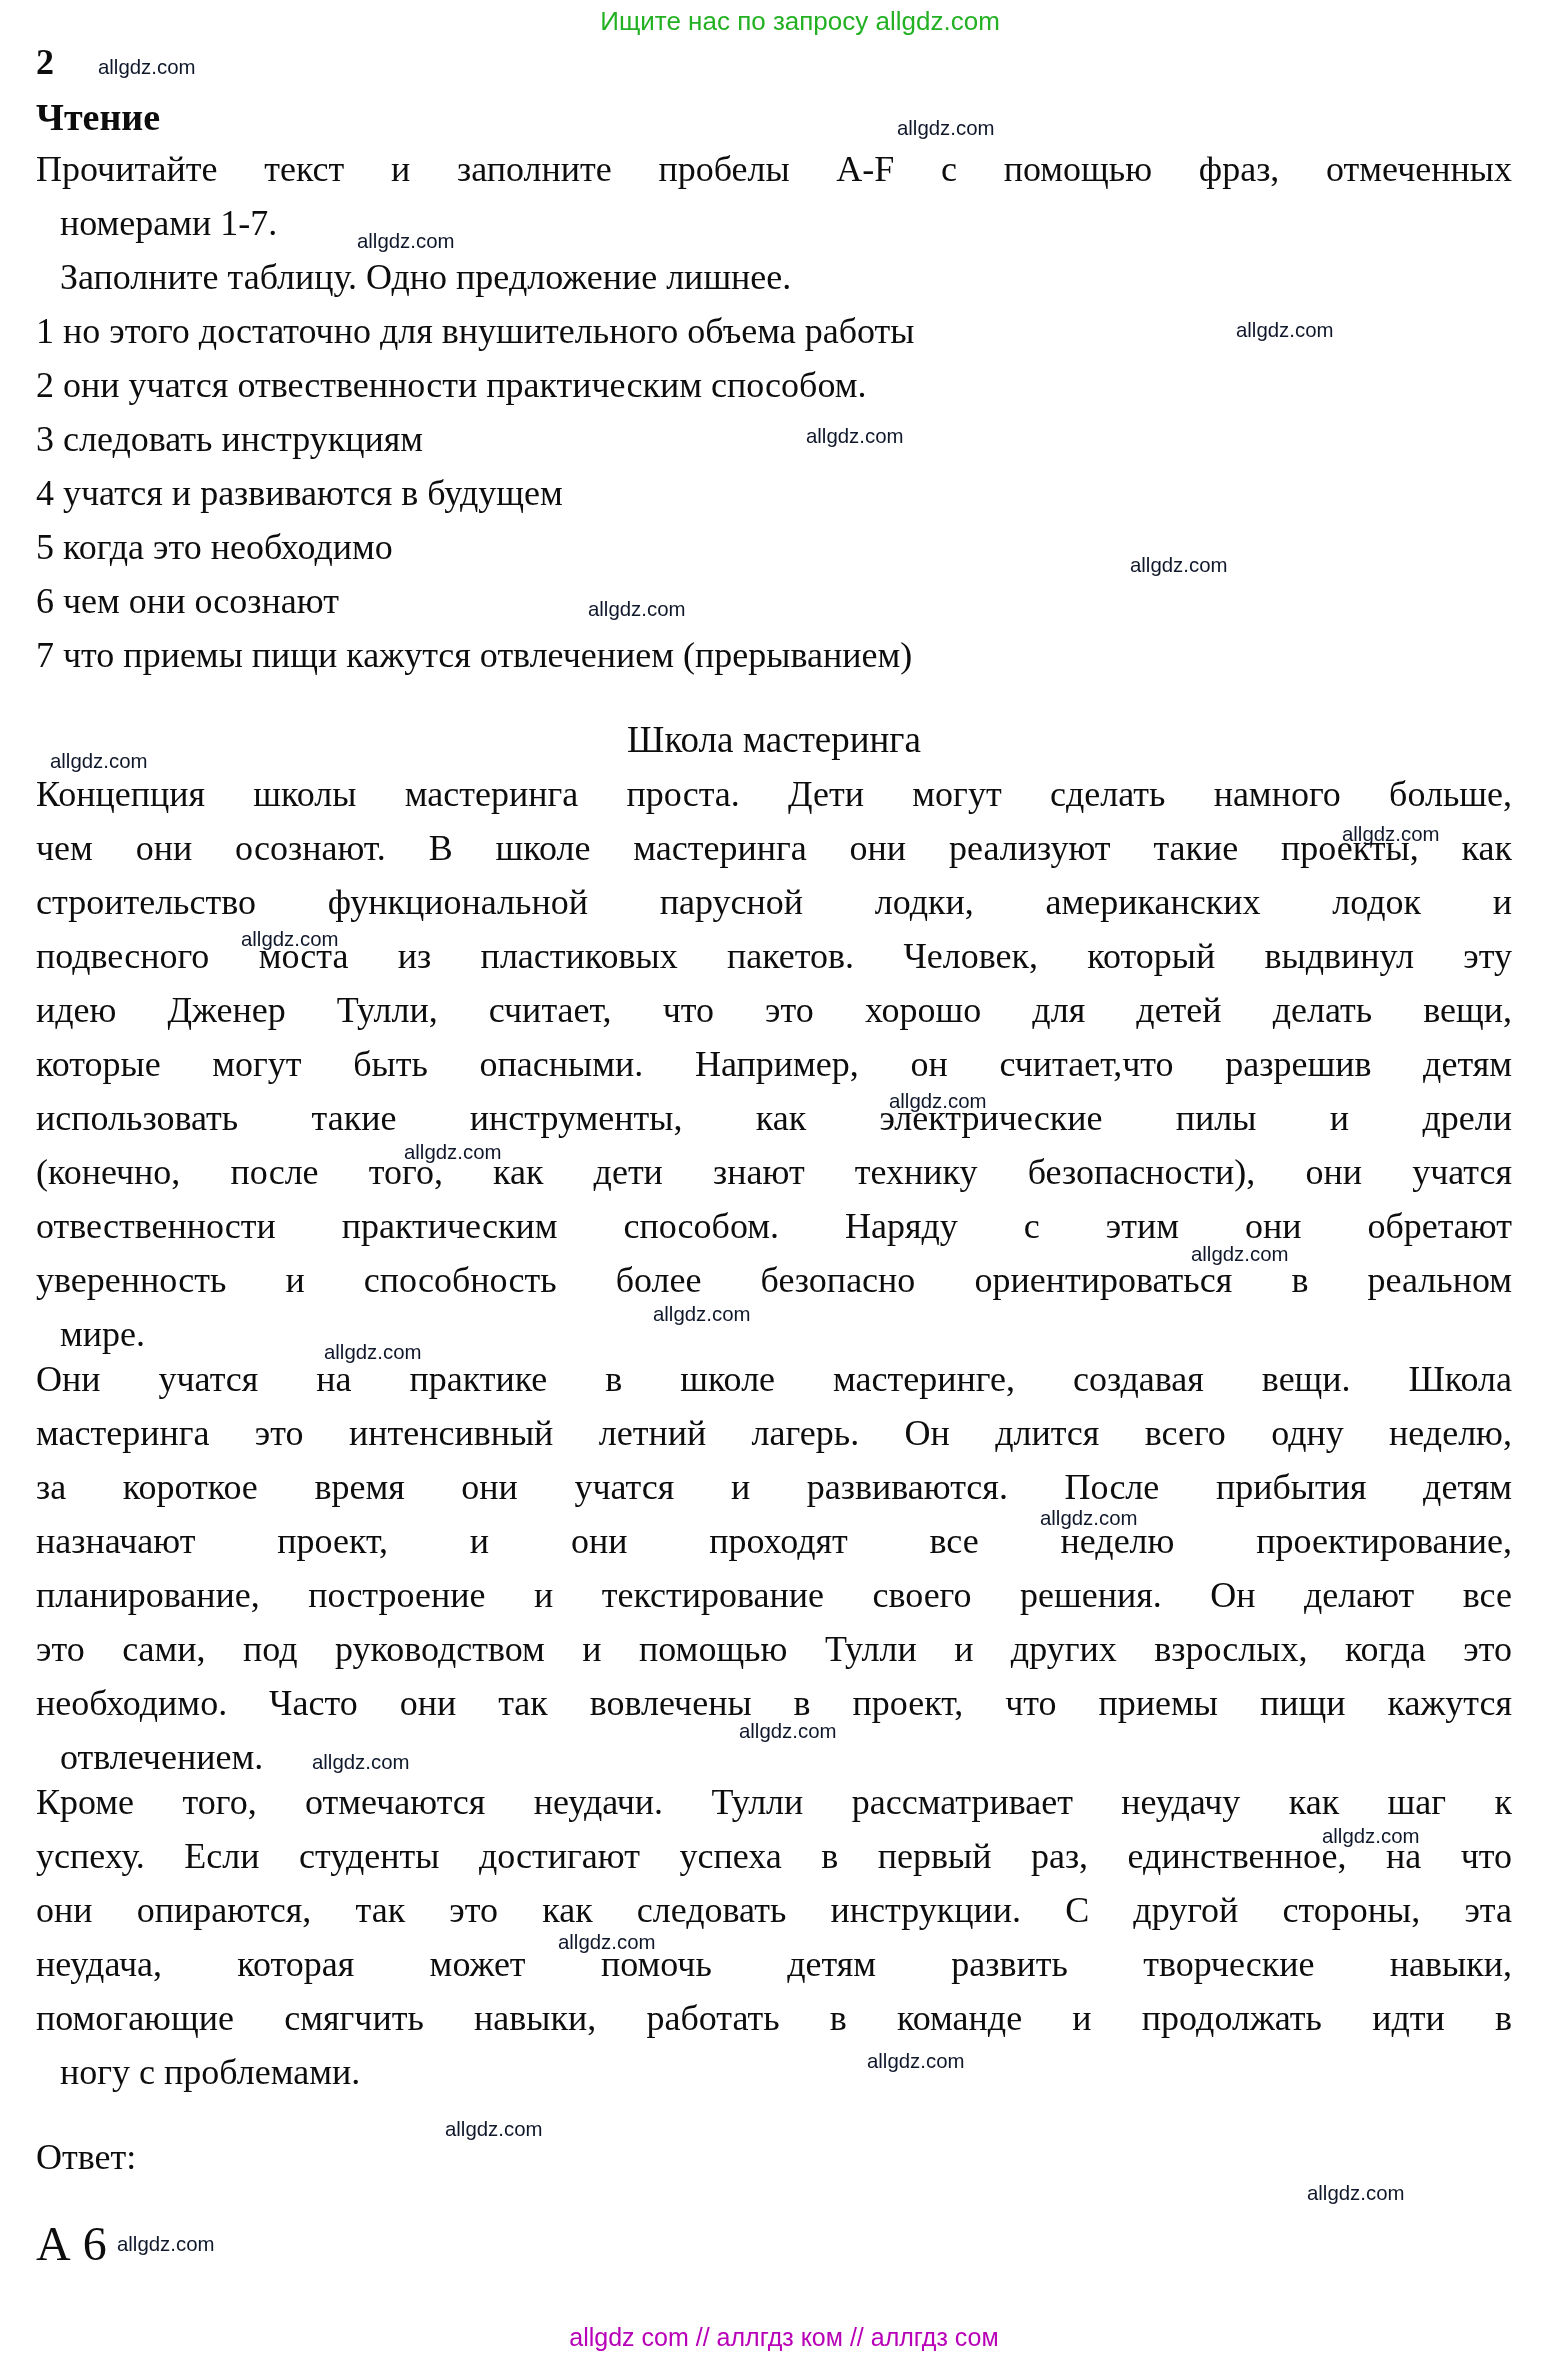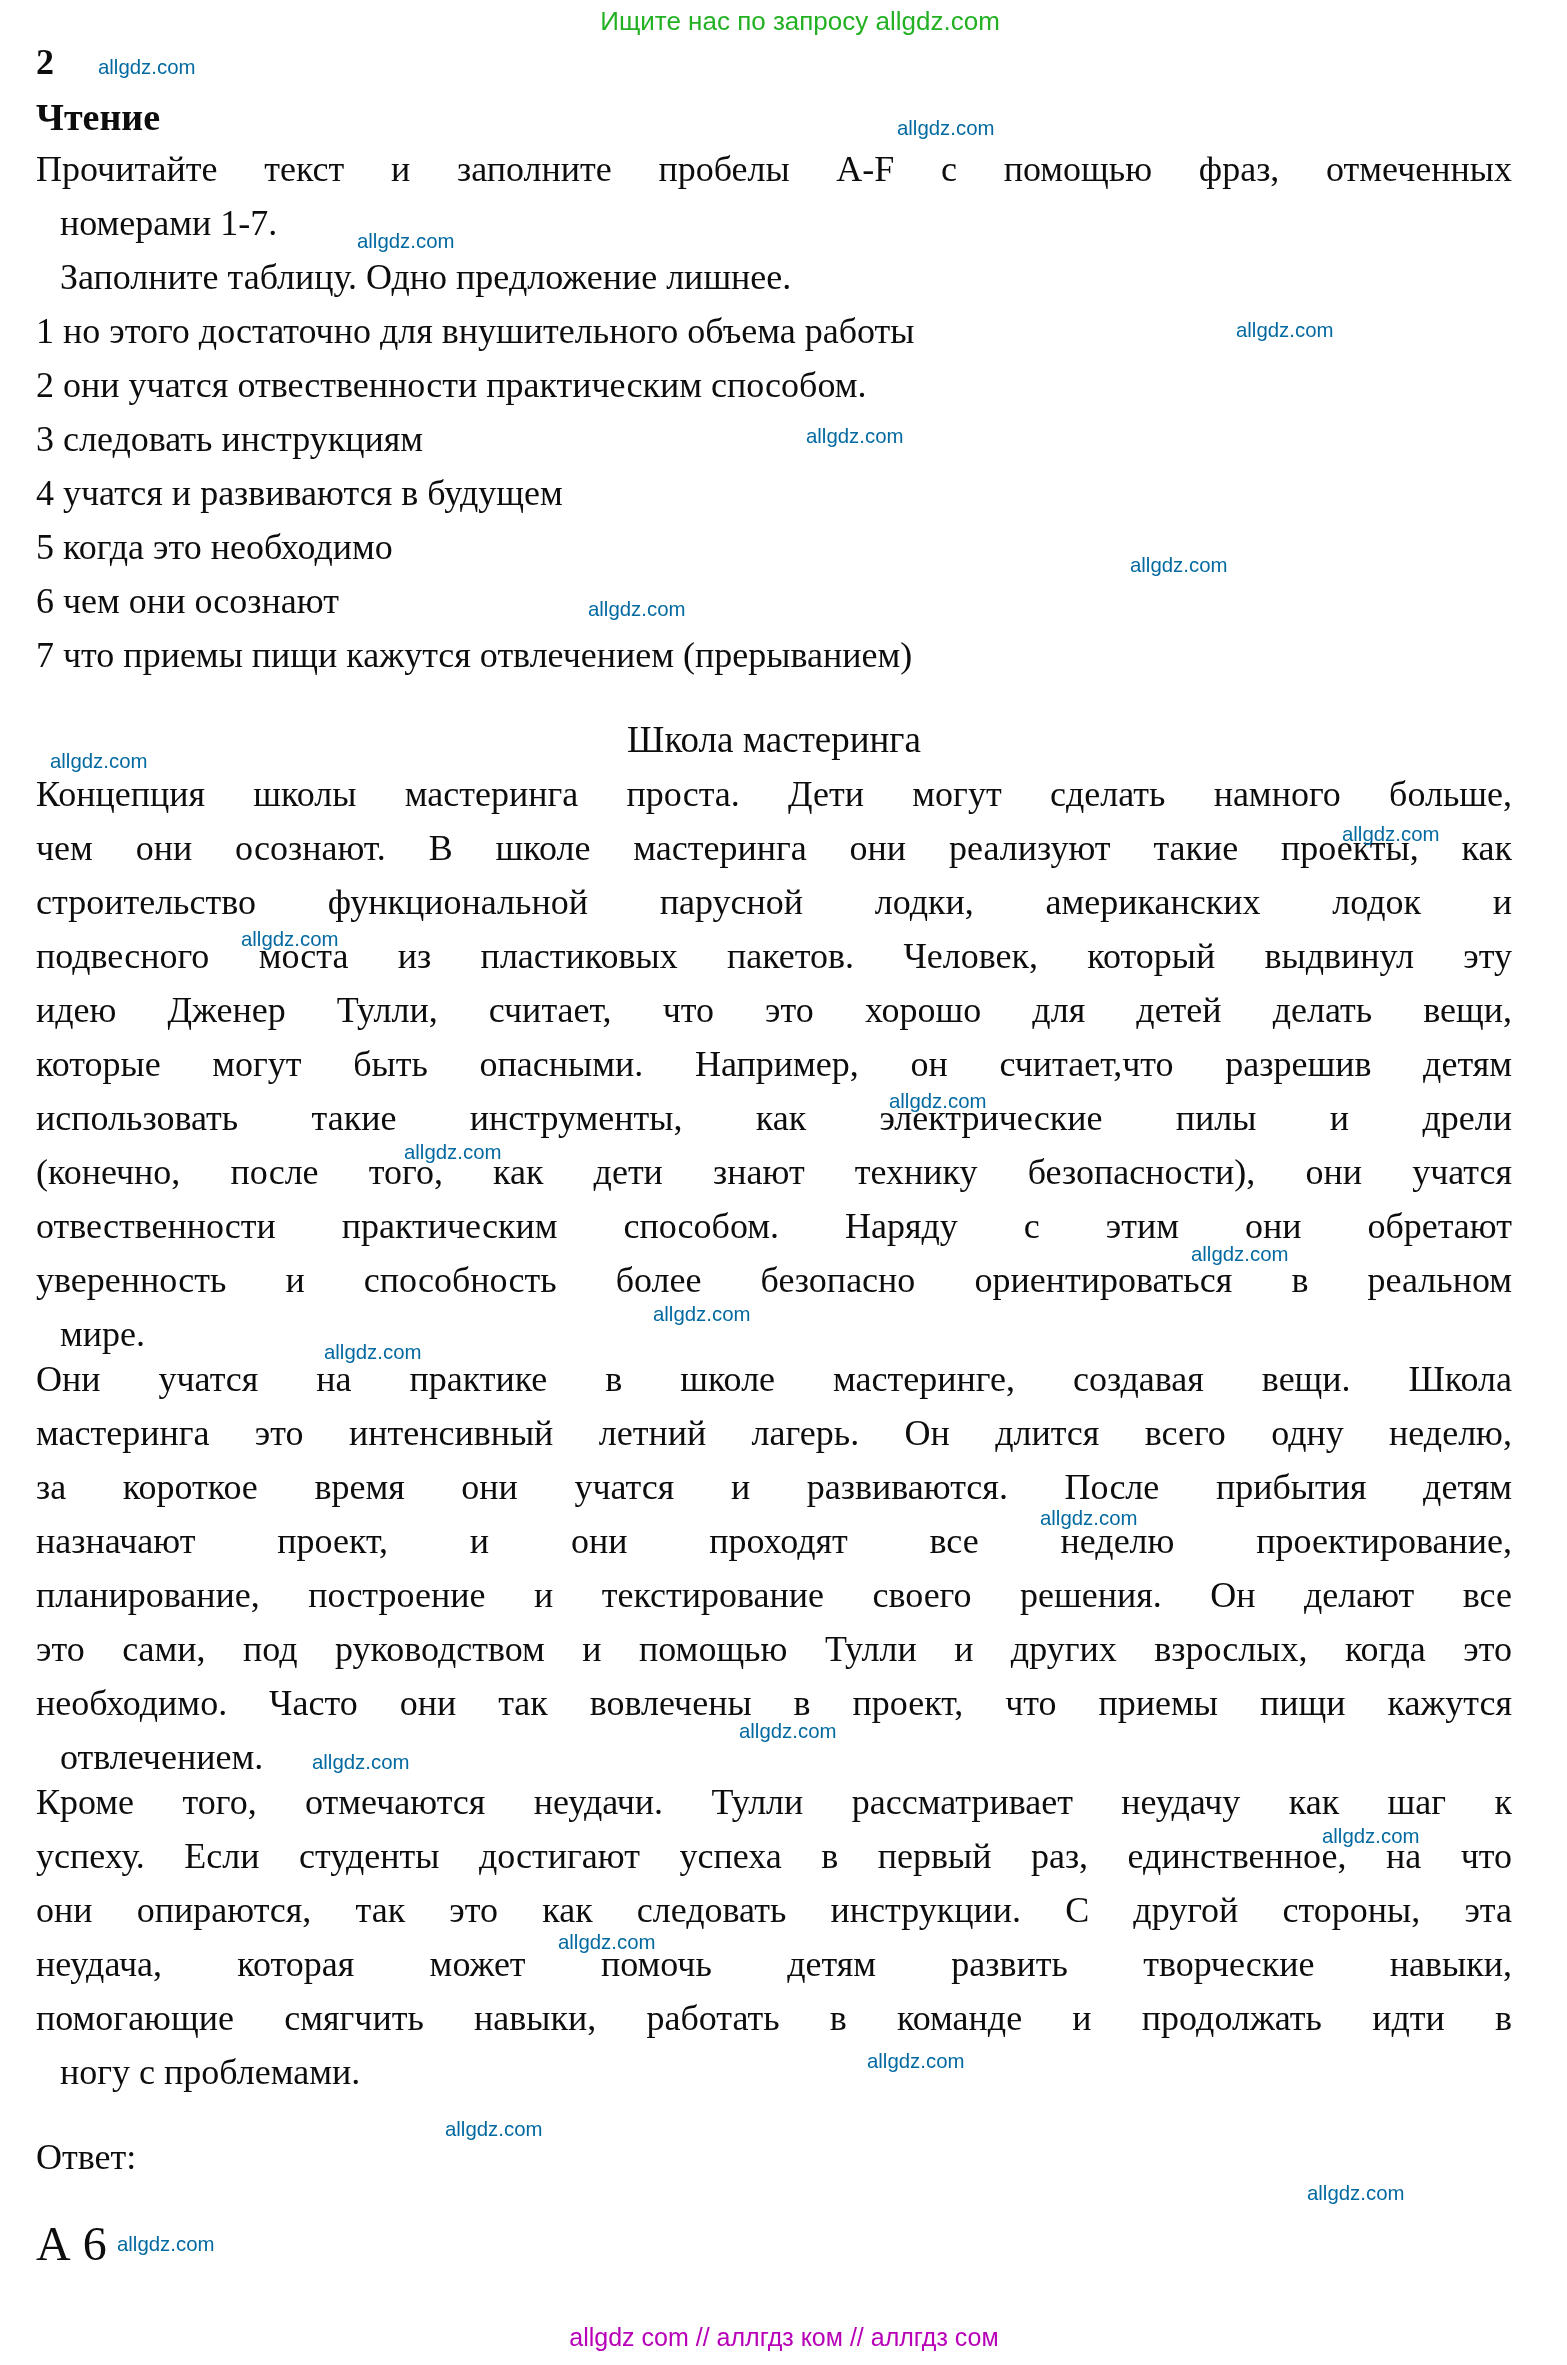--- a/index.html
+++ b/index.html
@@ -75,21 +75,21 @@
     width: 100%;
     text-align: center;
     font-family: "Liberation Sans", sans-serif;
     font-size: 25px;
     margin-top: 16px;
   }
   .wm {
     position: absolute;
     font-family: "Liberation Sans", sans-serif;
     font-size: 20.4px;
-    color: #0369a1;
+    color: #0f172a;
     white-space: nowrap;
   }
 </style>
 </head>
 <body>
 
 <div class="page">
 
   <div class="promo" style="color: rgb(35, 177, 35);">Ищите нас по запросу allgdz.com</div>
 

